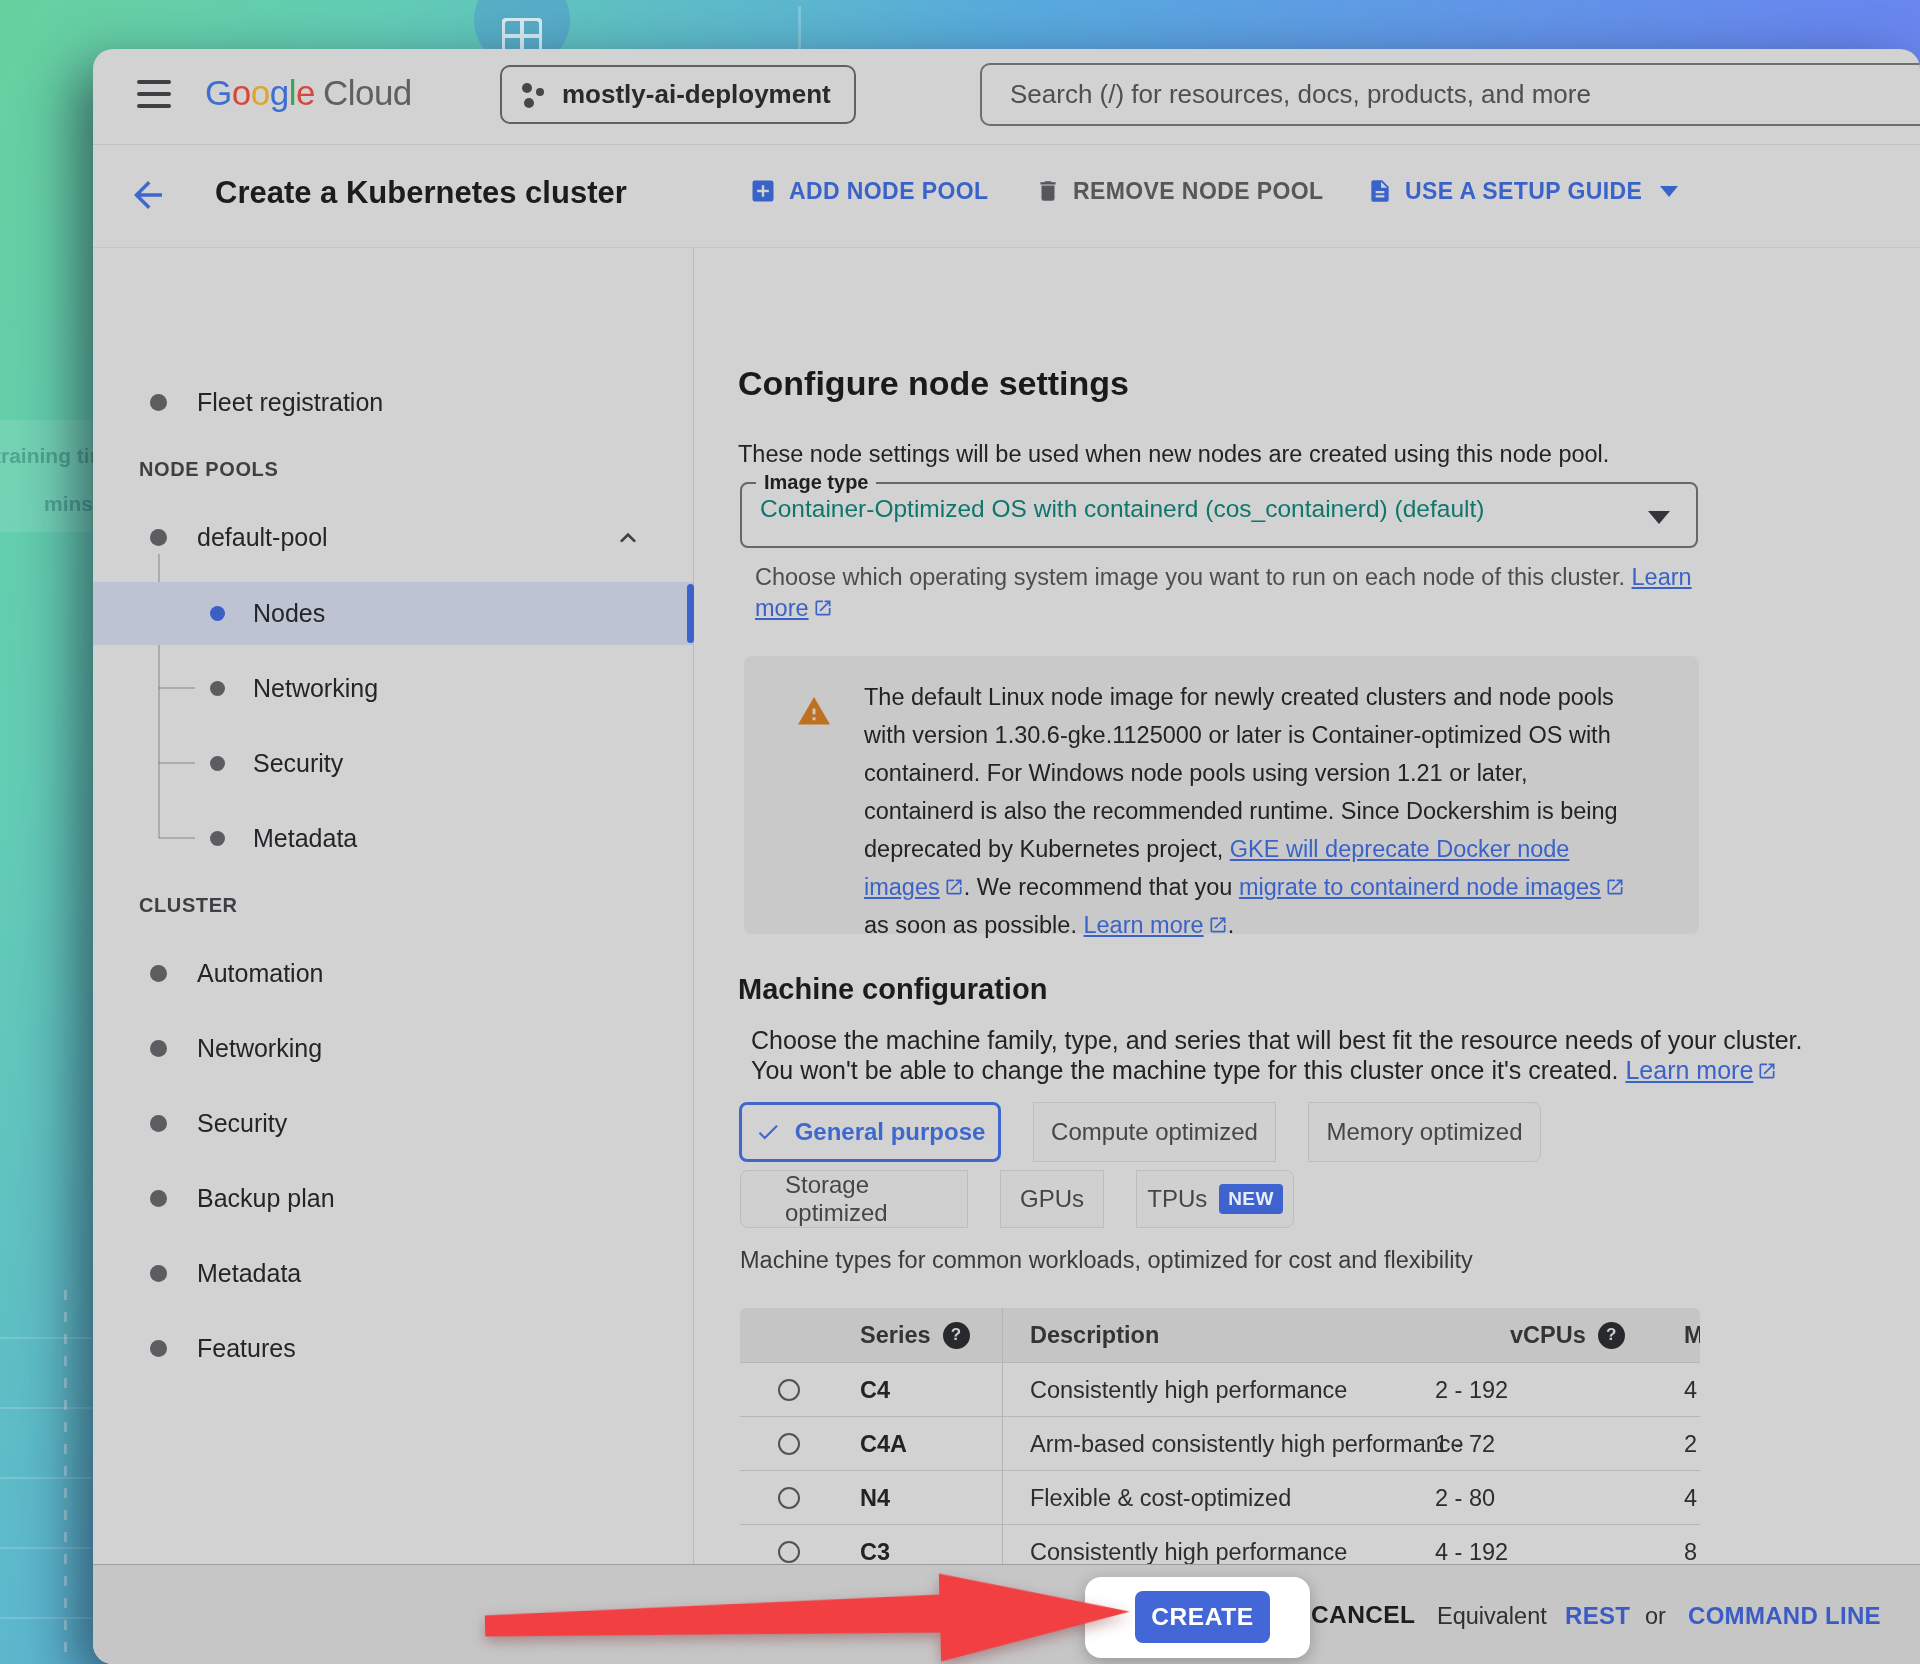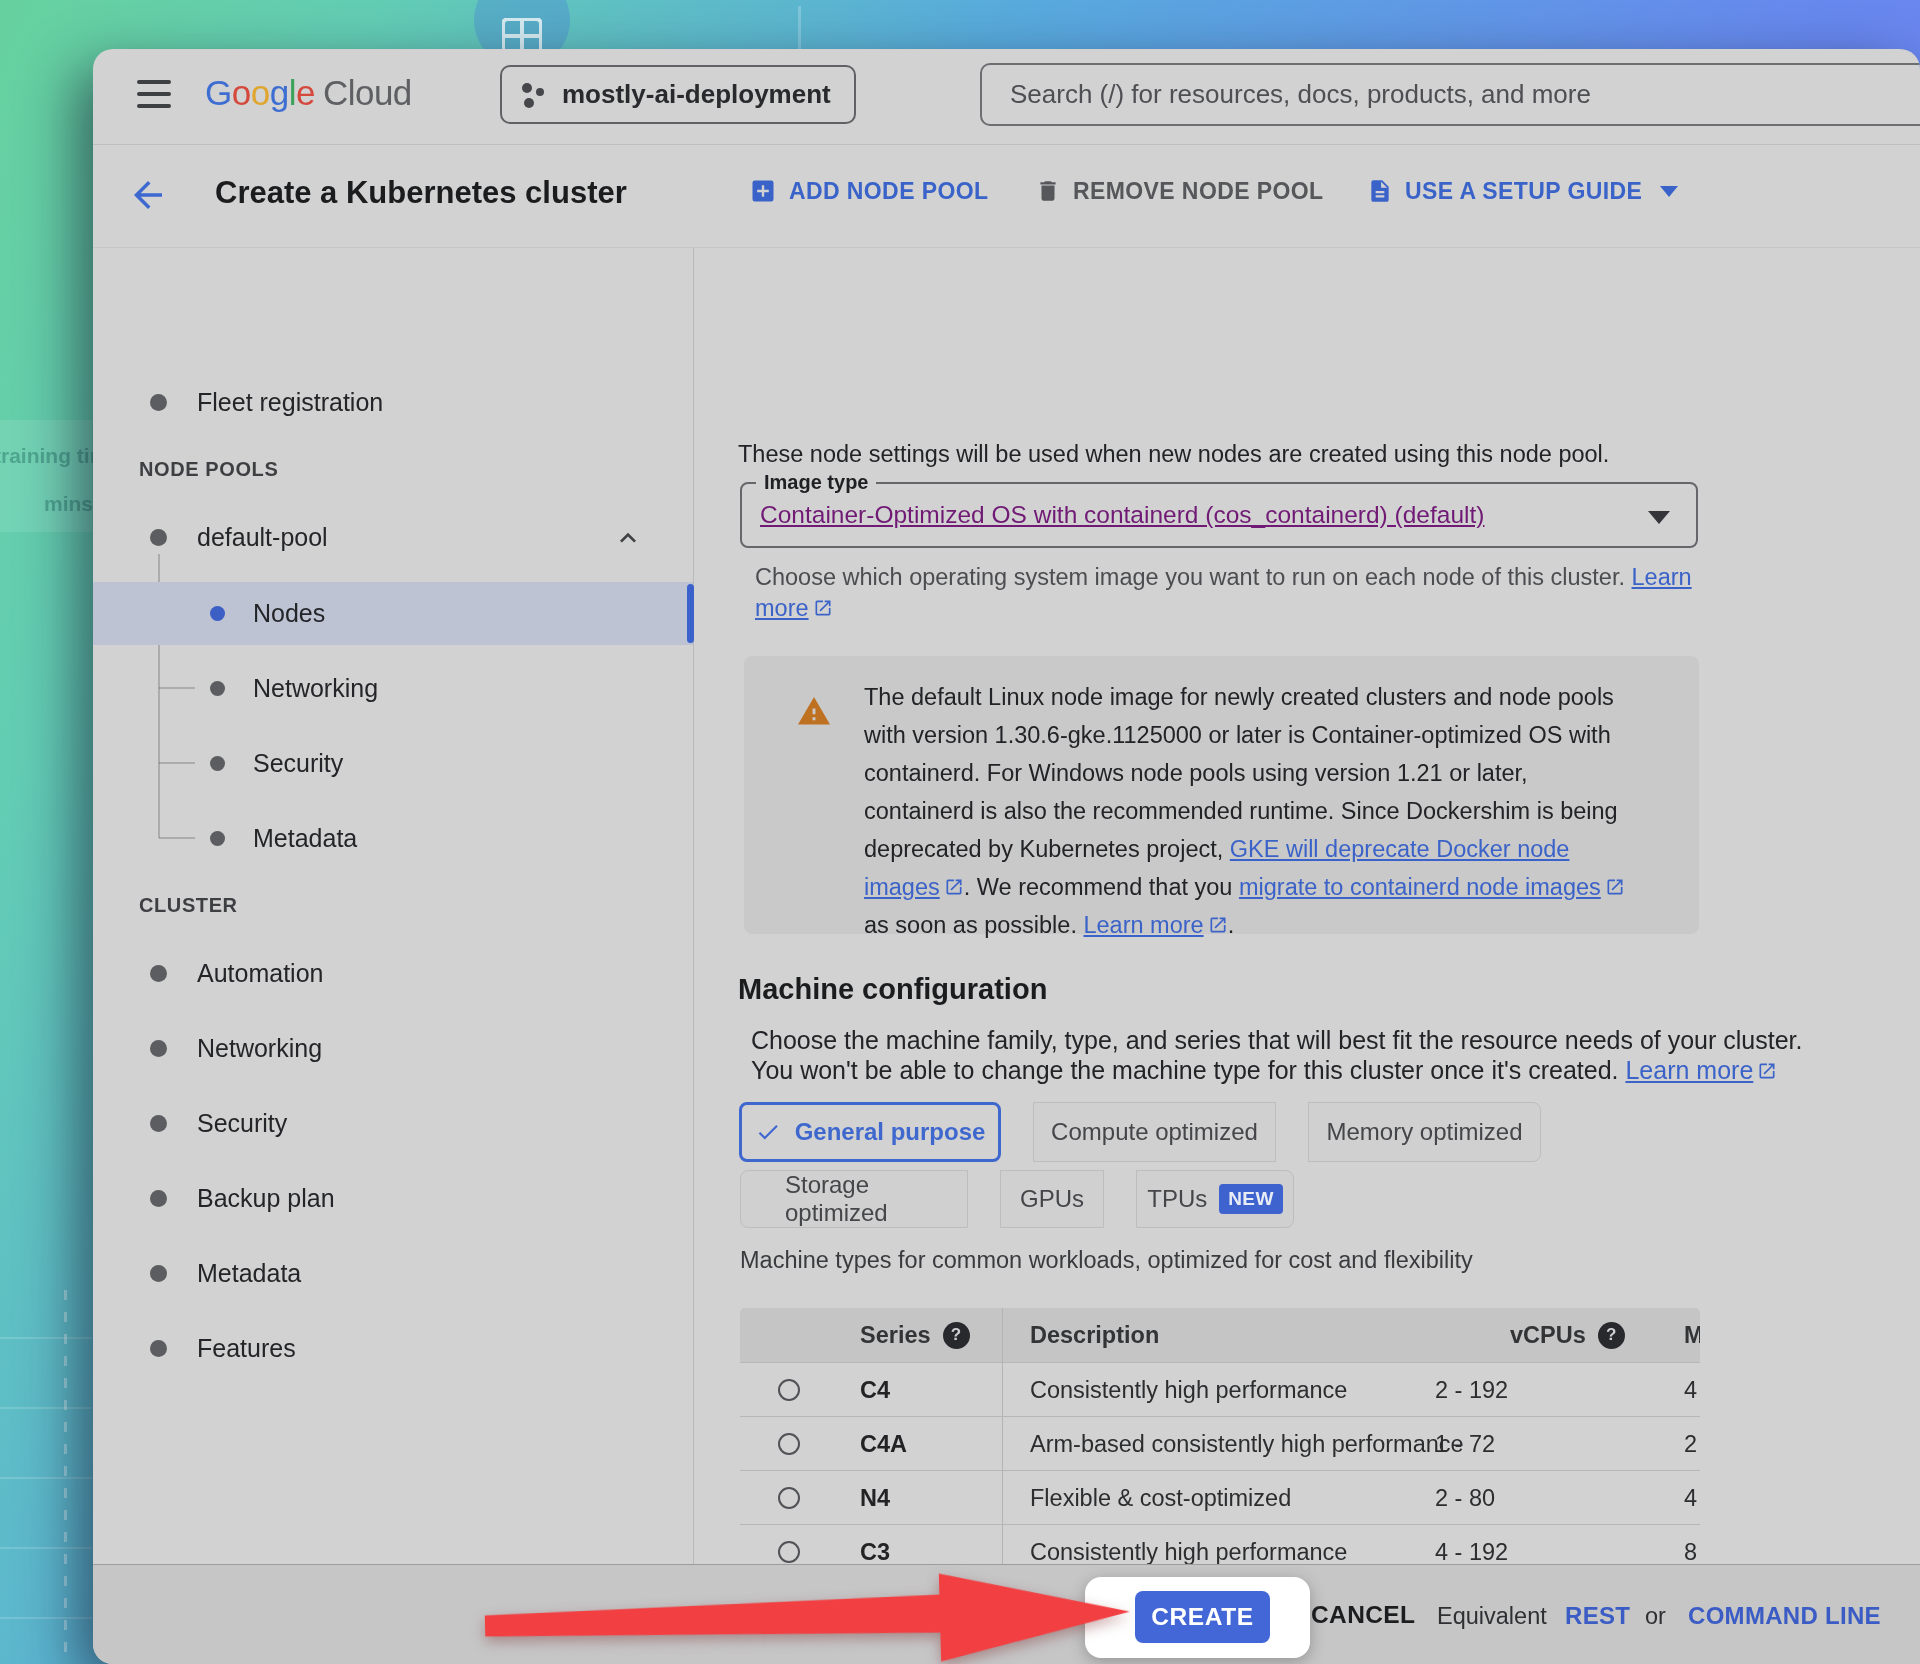--- a/index.html
+++ b/index.html
@@ -74,21 +74,21 @@
   .tree-v { position:absolute; left:65px; width:2px; background:rgba(0,0,0,.18); }
   .tree-h { position:absolute; left:66px; width:36px; height:2px; background:rgba(0,0,0,.18); }
 
   
   .content-title { position:absolute; left:645px; top:315px; font-size:34px; font-weight:700; color:#191a1c; }
   .content-intro { position:absolute; left:645px; top:392px; font-size:23.5px; color:#222326; }
   .select-field { position:absolute; left:647px; top:433px; width:958px; height:66px; border:2px solid #66676b;
     border-radius:8px; cursor:pointer; }
   .select-field .flabel { position:absolute; left:14px; top:-13px; background:#d2d2d2; padding:0 8px;
     font-size:20px; font-weight:600; color:#1f2023; }
-  .select-field .fvalue { position:absolute; left:18px; top:17px; font-size:24.5px; color:#701a75;text-decoration:underline; }
+  .select-field .fvalue { position:absolute; left:18px; top:11px; font-size:24.5px; color:#0f766e; }
   .select-field .fcaret { position:absolute; right:26px; top:27px; width:0; height:0;
     border-left:11px solid transparent; border-right:11px solid transparent; border-top:13px solid #343539; }
   .helper { position:absolute; left:662px; top:513px; font-size:23.5px; color:#4c4d50; line-height:31px; }
   a.clink { color:#3a62c8; text-decoration:underline; cursor:pointer; }
   .ext-ico { display:inline-block; vertical-align:-2px; margin-left:4px; }
 
   .warn-box { position:absolute; left:651px; top:607px; width:955px; height:278px; background:#c9c9c9; border-radius:8px; }
   .warn-ico { position:absolute; left:52px; top:38px; }
   .warn-text { position:absolute; left:120px; top:22px; width:812px; font-size:23.5px; line-height:38px; color:#222326; }
   .warn-text .wline { white-space:nowrap; }
@@ -276,20 +276,21 @@
     </div>
     <div class="side-row" style="top:1193px">
       <span class="dot"></span>
       <span class="slabel">Metadata</span>
     </div>
     <div class="side-row" style="top:1268px">
       <span class="dot"></span>
       <span class="slabel">Features</span>
     </div>
 
+    <h1 class="content-title">Configure node settings</h1>
     <p class="content-intro">These node settings will be used when new nodes are created using this node pool.</p>
 
     <div class="select-field">
       <span class="flabel">Image type</span>
       <span class="fvalue">Container-Optimized OS with containerd (cos_containerd) (default)</span>
       <span class="fcaret"></span>
     </div>
 
     <div class="helper">
       <div><span>Choose which operating system image you want to run on each node of this cluster. </span><a class="clink"><span>Learn</span></a></div>

